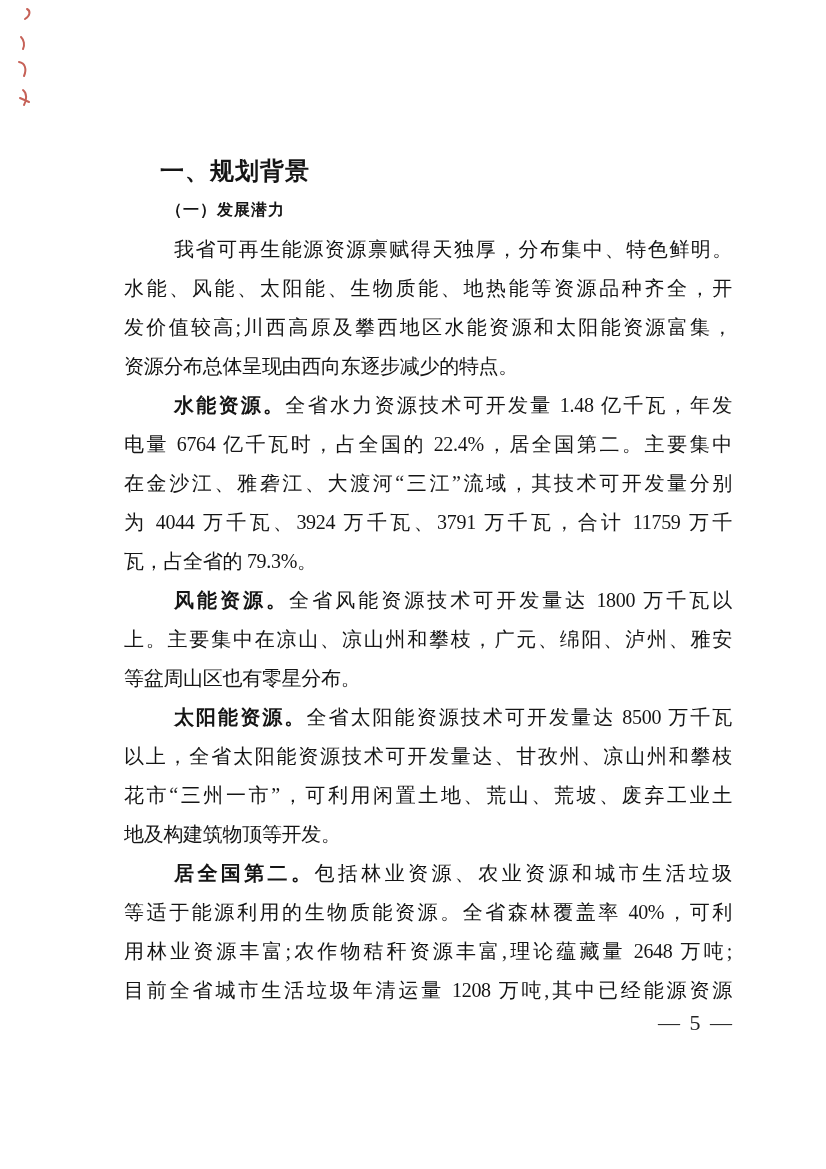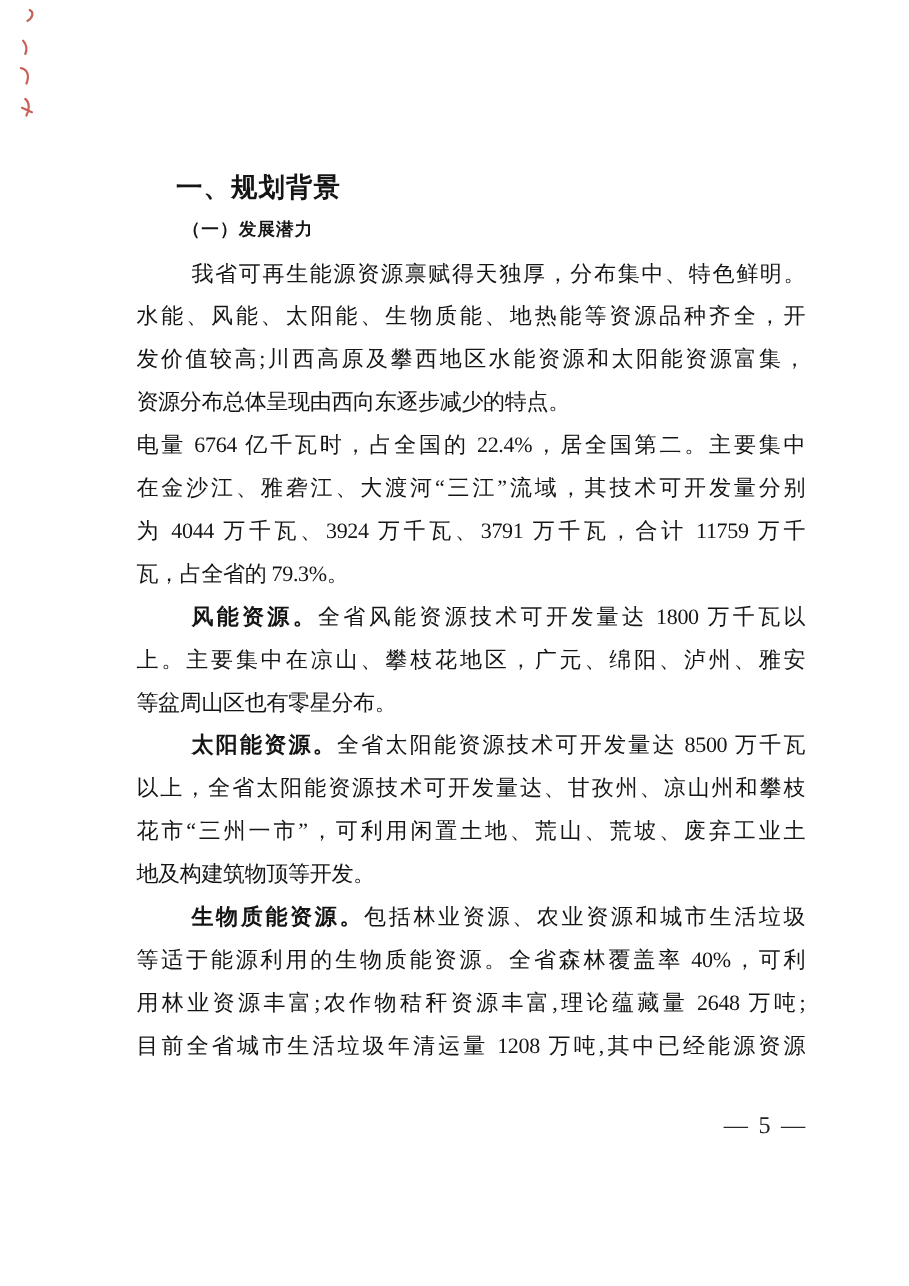--- a/index.html
+++ b/index.html
@@ -84,32 +84,33 @@
   </svg>
 
   <div class="content">
     <div class="doc-h1">一、规划背景</div>
     <div class="doc-h2">（一）发展潜力</div>
     <div id="paragraphs">
         <div class="line first">我省可再生能源资源禀赋得天独厚，分布集中、特色鲜明。</div>
         <div class="line">水能、风能、太阳能、生物质能、地热能等资源品种齐全，开</div>
         <div class="line">发价值较高;川西高原及攀西地区水能资源和太阳能资源富集，</div>
         <div class="line last">资源分布总体呈现由西向东逐步减少的特点。</div>
+        <div class="line first"><span class="lead">水能资源。</span><span>全省水力资源技术可开发量 1.48 亿千瓦，年发</span></div>
         <div class="line">电量 6764 亿千瓦时，占全国的 22.4%，居全国第二。主要集中</div>
         <div class="line">在金沙江、雅砻江、大渡河“三江”流域，其技术可开发量分别</div>
         <div class="line">为 4044 万千瓦、3924 万千瓦、3791 万千瓦，合计 11759 万千</div>
         <div class="line last">瓦，占全省的 79.3%。</div>
         <div class="line first"><span class="lead">风能资源。</span><span>全省风能资源技术可开发量达 1800 万千瓦以</span></div>
-        <div class="line">上。主要集中在凉山、攀枝花地区，广元、绵阳、泸州、雅安</div>
+        <div class="line">上。主要集中在凉山、凉山州和攀枝，广元、绵阳、泸州、雅安</div>
         <div class="line last">等盆周山区也有零星分布。</div>
         <div class="line first"><span class="lead">太阳能资源。</span><span>全省太阳能资源技术可开发量达 8500 万千瓦</span></div>
         <div class="line">以上，全省太阳能资源技术可开发量达、甘孜州、凉山州和攀枝</div>
         <div class="line">花市“三州一市”，可利用闲置土地、荒山、荒坡、废弃工业土</div>
         <div class="line last">地及构建筑物顶等开发。</div>
-        <div class="line first"><span class="lead">生物质能资源。</span><span>包括林业资源、农业资源和城市生活垃圾</span></div>
+        <div class="line first"><span class="lead">居全国第二。</span><span>包括林业资源、农业资源和城市生活垃圾</span></div>
         <div class="line">等适于能源利用的生物质能资源。全省森林覆盖率 40%，可利</div>
         <div class="line">用林业资源丰富;农作物秸秆资源丰富,理论蕴藏量 2648 万吨;</div>
         <div class="line">目前全省城市生活垃圾年清运量 1208 万吨,其中已经能源资源</div>
       </div>
   </div>
 
   <div class="footer">— 5 —</div>
 
 </div>
 

